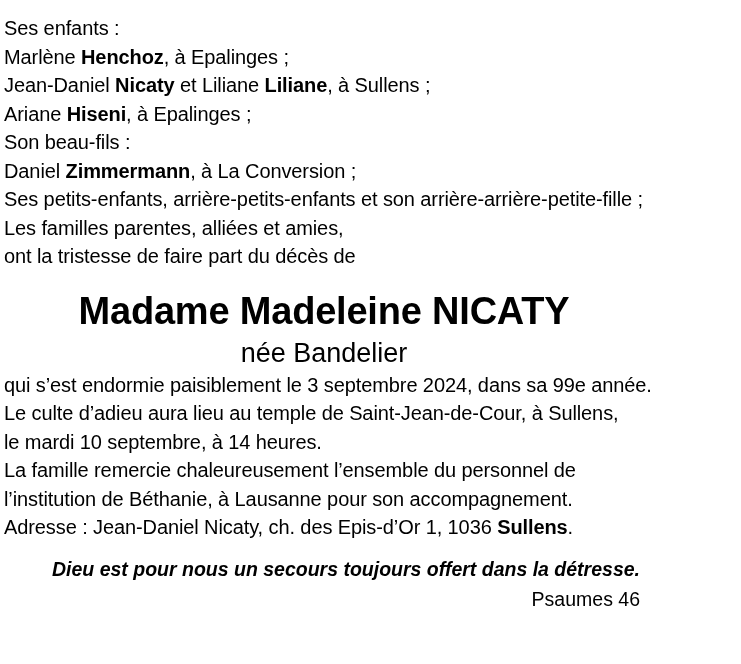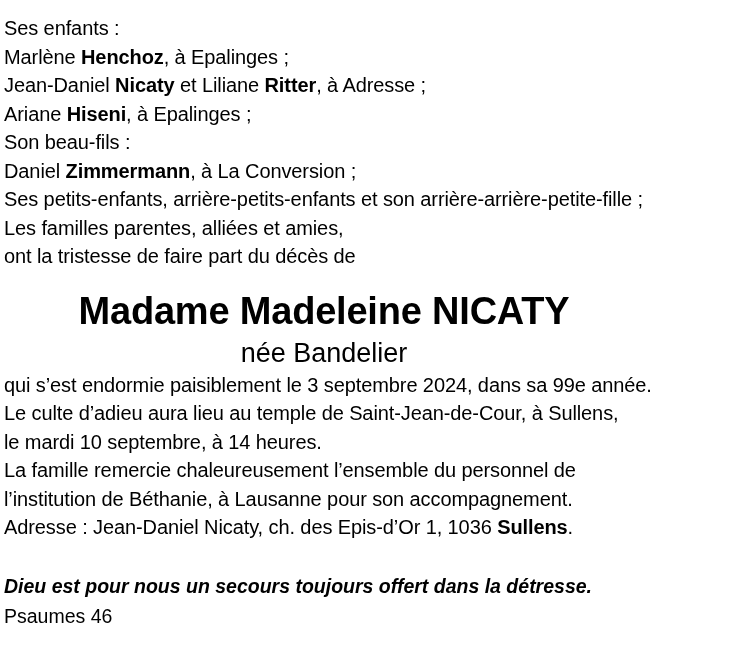--- a/index.html
+++ b/index.html
@@ -44,21 +44,22 @@
     font-size: 27px;
     font-weight: 400;
     line-height: 36px;
     margin-top: 2px;
     text-align: center;
   }
   .body-block {
     margin-top: 0;
   }
   .footer-block {
-    margin-top: 30px;
+    margin-top: 13px;
+    text-align: right;
     padding-right: 4px;
   }
   .quote {
     font-size: 19.5px;
     font-style: italic;
     font-weight: 700;
     line-height: 28px;
     white-space: nowrap;
   }
   .quote-source {
@@ -68,21 +69,21 @@
   }
 </style>
 </head>
 <body>
 
 <div class="page">
 
   <div class="intro-block">
       <div class="line"><span>Ses enfants :</span></div>
       <div class="line"><span>Marlène </span><b>Henchoz</b><span>, à Epalinges ;</span></div>
-      <div class="line"><span>Jean-Daniel </span><b>Nicaty</b><span> et Liliane </span><b>Ritter</b><span>, à Adresse ;</span></div>
+      <div class="line"><span>Jean-Daniel </span><b>Nicaty</b><span> et Liliane </span><b>Liliane</b><span>, à Sullens ;</span></div>
       <div class="line"><span>Ariane </span><b>Hiseni</b><span>, à Epalinges ;</span></div>
       <div class="line"><span>Son beau-fils :</span></div>
       <div class="line"><span>Daniel </span><b>Zimmermann</b><span>, à La Conversion ;</span></div>
       <div class="line"><span>Ses petits-enfants, arrière-petits-enfants et son arrière-arrière-petite-fille ;</span></div>
       <div class="line"><span>Les familles parentes, alliées et amies,</span></div>
       <div class="line"><span>ont la tristesse de faire part du décès de</span></div>
     </div>
 
   <div class="name-block">
     <div class="deceased-name">Madame Madeleine NICATY</div>

